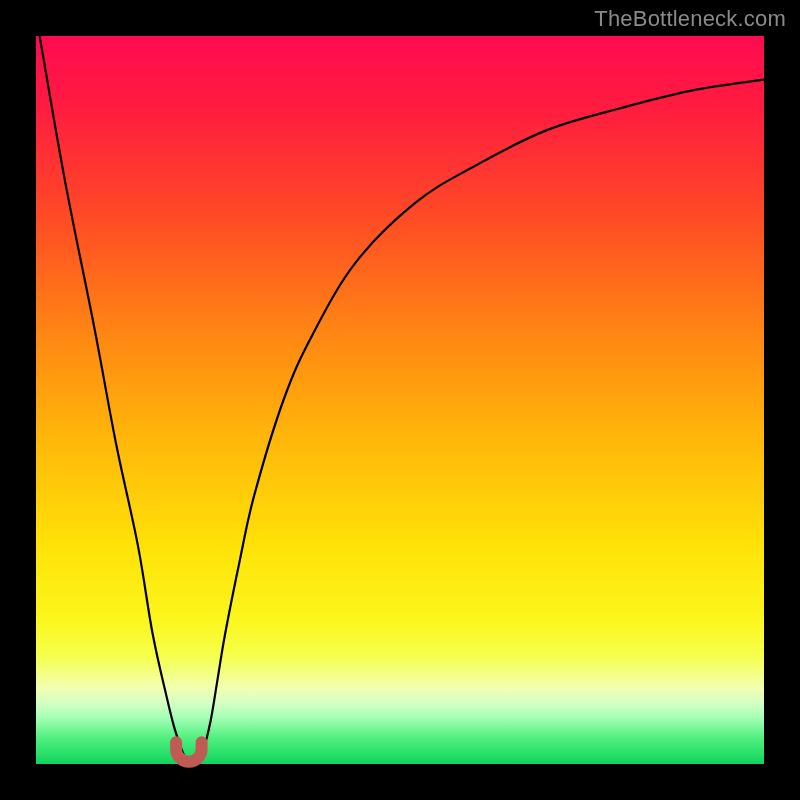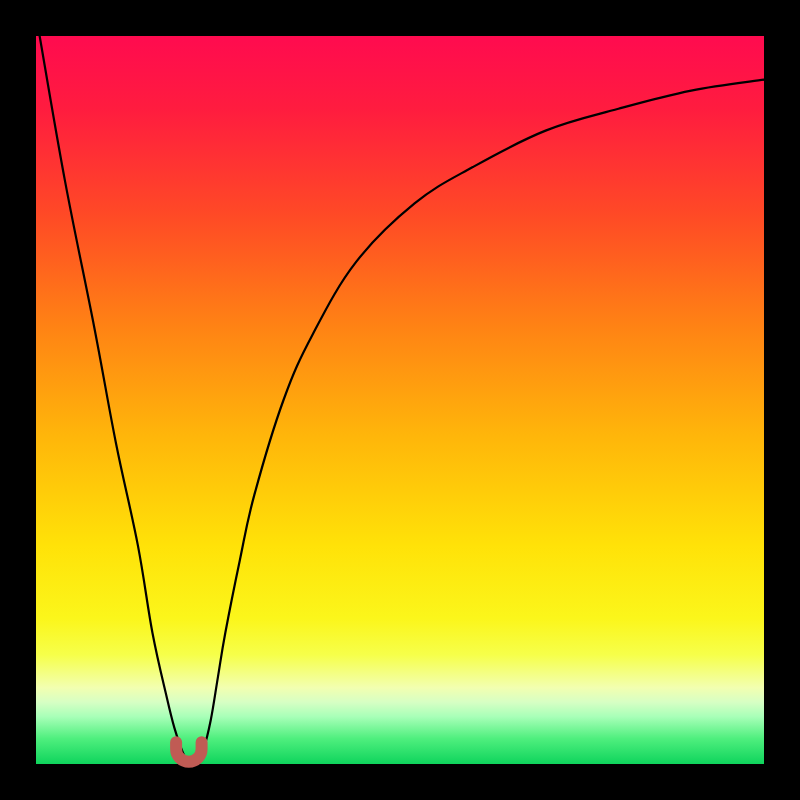--- a/index.html
+++ b/index.html
@@ -33,20 +33,21 @@
     position: absolute;
     top: 0;
     left: 0;
   }
 </style>
 </head>
 <body>
 
 <div class="frame">
 
+  <div class="watermark">TheBottleneck.com</div>
 
   <svg width="800" height="800" viewBox="0 0 800 800">
     <defs>
       <linearGradient id="bg-grad" x1="0" y1="0" x2="0" y2="1">
           <stop offset="0%" stop-color="#ff0b4f"></stop>
           <stop offset="10%" stop-color="#ff1c3f"></stop>
           <stop offset="25%" stop-color="#ff4b25"></stop>
           <stop offset="40%" stop-color="#ff8314"></stop>
           <stop offset="55.00000000000001%" stop-color="#ffb60a"></stop>
           <stop offset="70%" stop-color="#ffe208"></stop>

